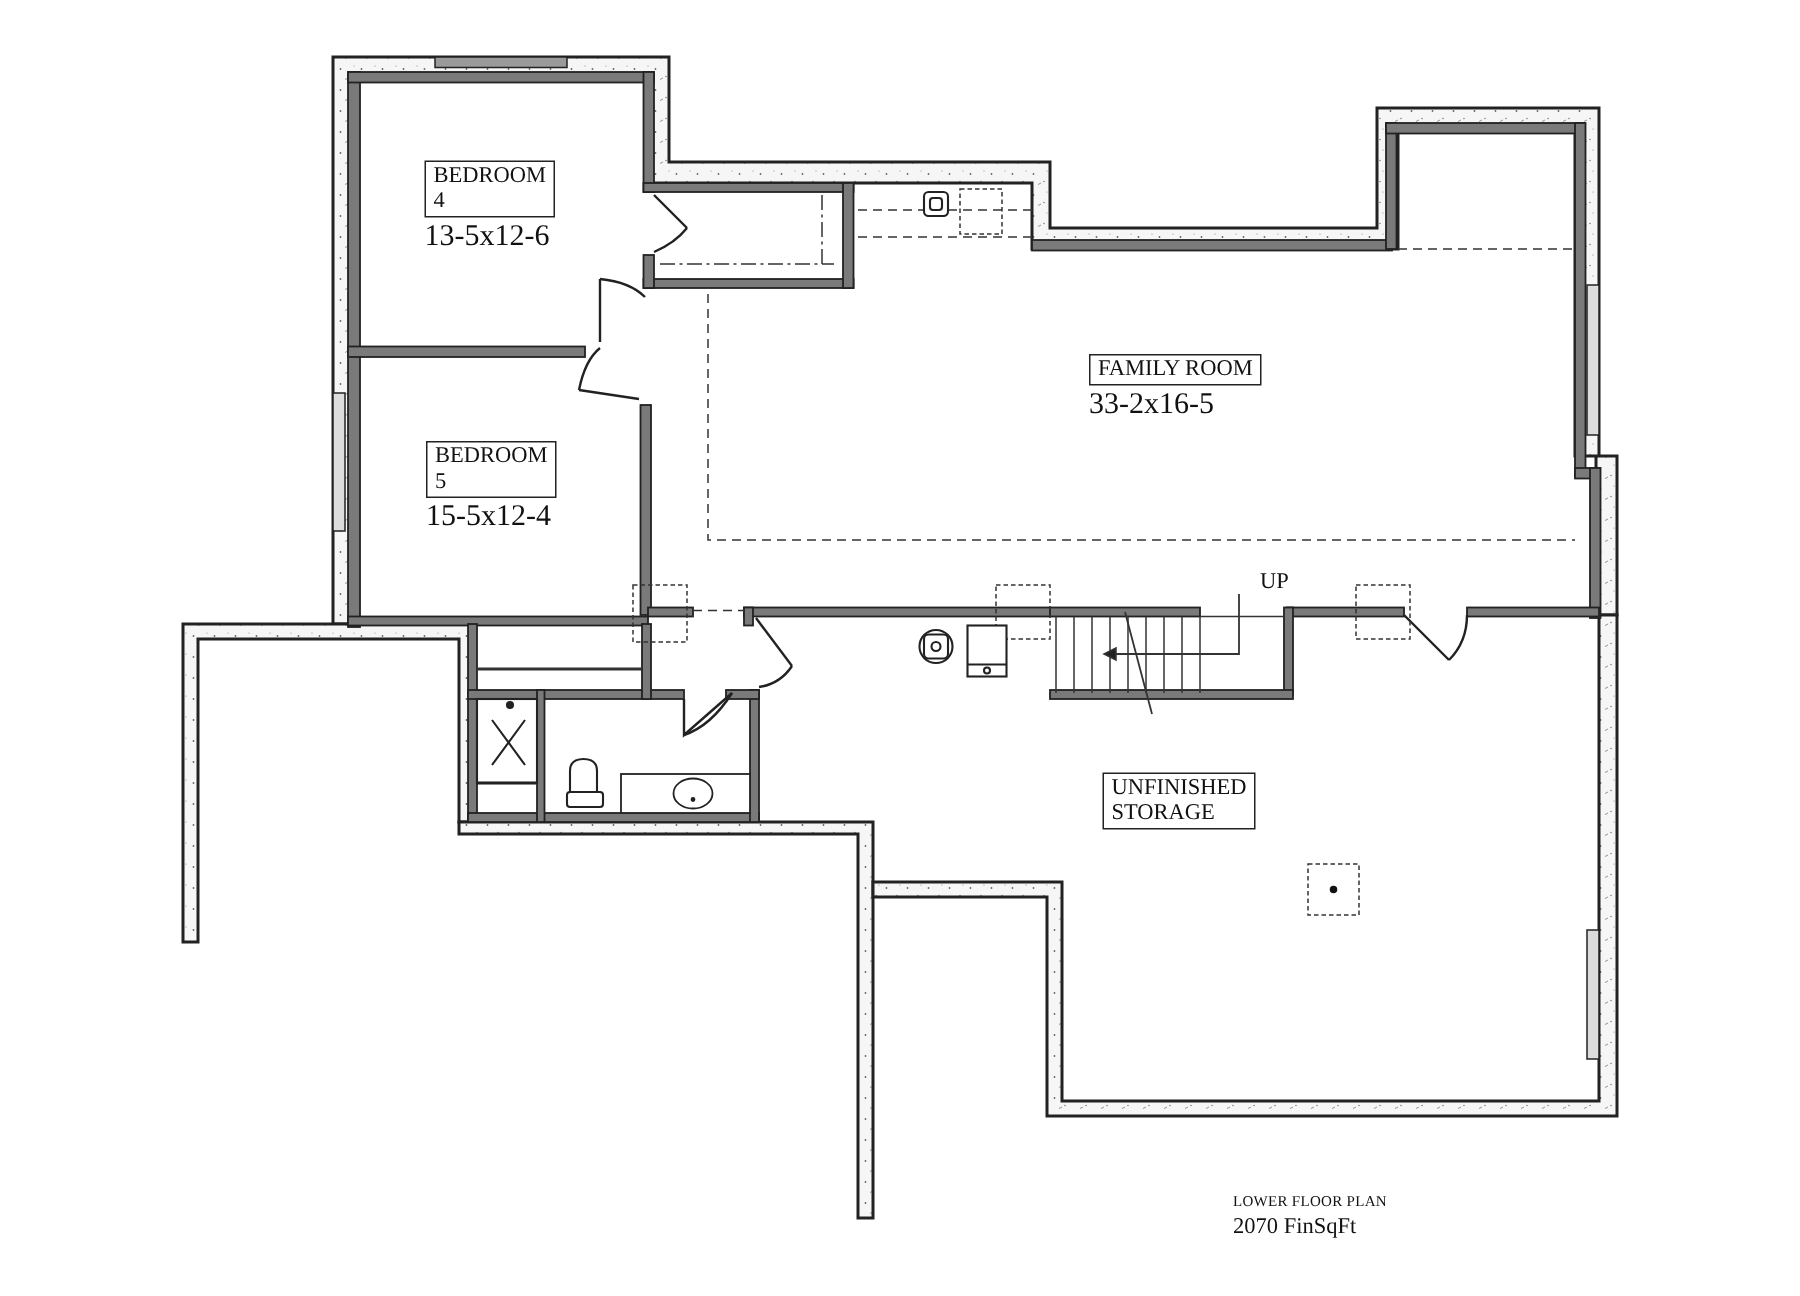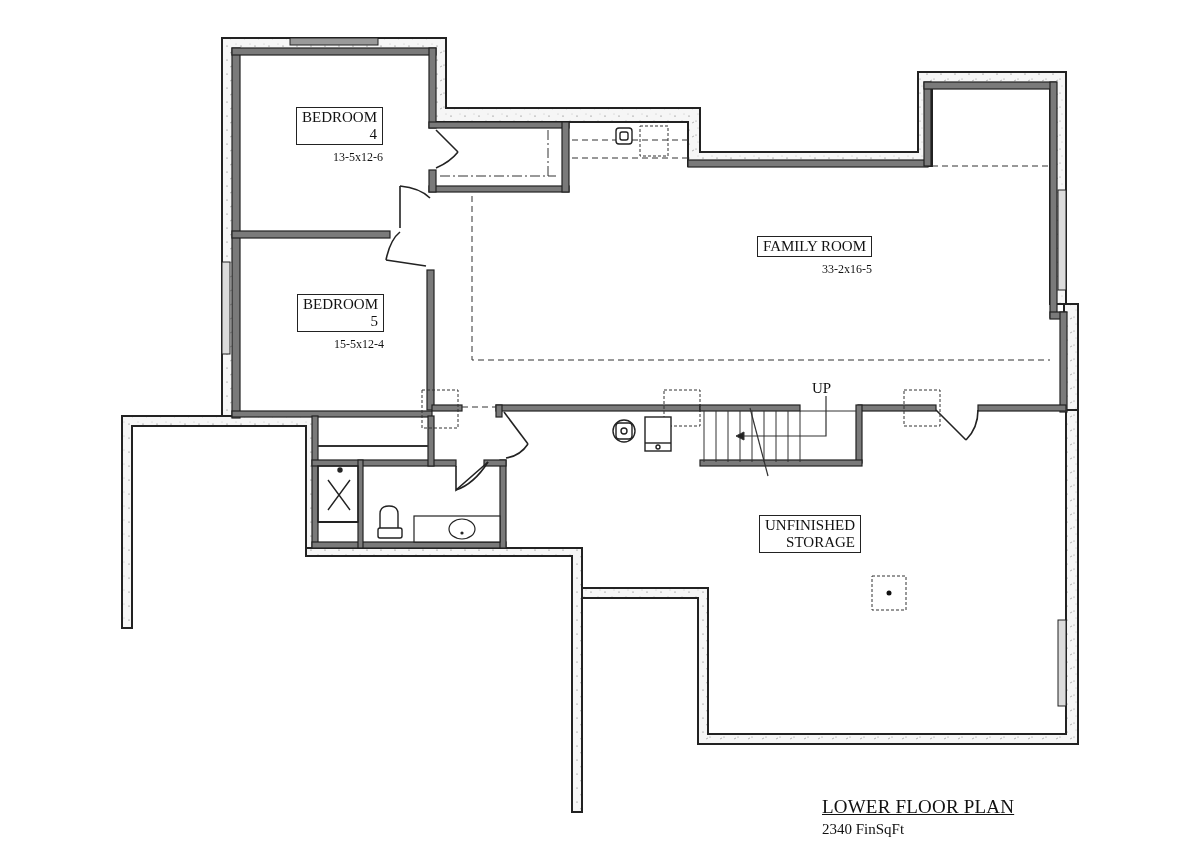--- a/index.html
+++ b/index.html
@@ -1,24 +1,24 @@
 <!DOCTYPE html>
 <html><head>
   <meta charset="utf-8">
   <style>
     html, body { margin: 0; padding: 0; background: #ffffff; }
     body { width: 1200px; height: 864px; position: relative; overflow: hidden; font-family: "Liberation Serif", serif; }
     #plan { position: absolute; left: 0; top: 0; width: 1200px; height: 864px; }
-    .label { position: absolute; text-align: right; color: #111; font-family: "Liberation Serif", serif; }
+    .label { position: absolute; text-align: left; color: #111; font-family: "Liberation Serif", serif; }
     .boxed { border: 1.5px solid #222; padding: 1px 5px; line-height: 17px; font-size: 15px; display: inline-block; }
-    .dims { font-size: 12px; line-height: 18px; margin-top: 3px; }
+    .dims { font-size: 20px; line-height: 18px; margin-top: 3px; }
     .title-block { position: absolute; left: 822px; top: 796px; font-family: "Liberation Serif", serif; color: #111; }
-    .title-block .t1 { font-size: 19px; text-decoration: underline; letter-spacing: 0.2px; }
+    .title-block .t1 { font-size: 10px; letter-spacing: 0.2px; }
     .title-block .t2 { font-size: 15px; margin-top: 3px; }
-    .up-label { position: absolute; left: 812px; top: 380px; font-size: 15px; font-family: "Liberation Serif", serif; color: #111; }
+    .up-label { position: absolute; left: 840px; top: 380px; font-size: 15px; font-family: "Liberation Serif", serif; color: #111; }
   </style>
 </head>
 <body>
 
 <svg id="plan" viewBox="0 0 1200 864" xmlns="http://www.w3.org/2000/svg">
   <defs>
     <pattern id="concrete" width="14" height="14" patternUnits="userSpaceOnUse">
       <rect width="14" height="14" fill="#f6f6f6"></rect>
       <circle cx="3" cy="4" r="0.6" fill="#666"></circle>
       <circle cx="10" cy="9" r="0.5" fill="#777"></circle>
@@ -204,14 +204,14 @@
   <div class="boxed">
     <div>UNFINISHED</div>
     <div>STORAGE</div>
   </div>
 </div>
 
 <div class="up-label">UP</div>
 
 <div class="title-block">
   <div class="t1">LOWER FLOOR PLAN</div>
-  <div class="t2">2340 FinSqFt</div>
+  <div class="t2">2070 FinSqFt</div>
 </div>
 
 </body></html>

